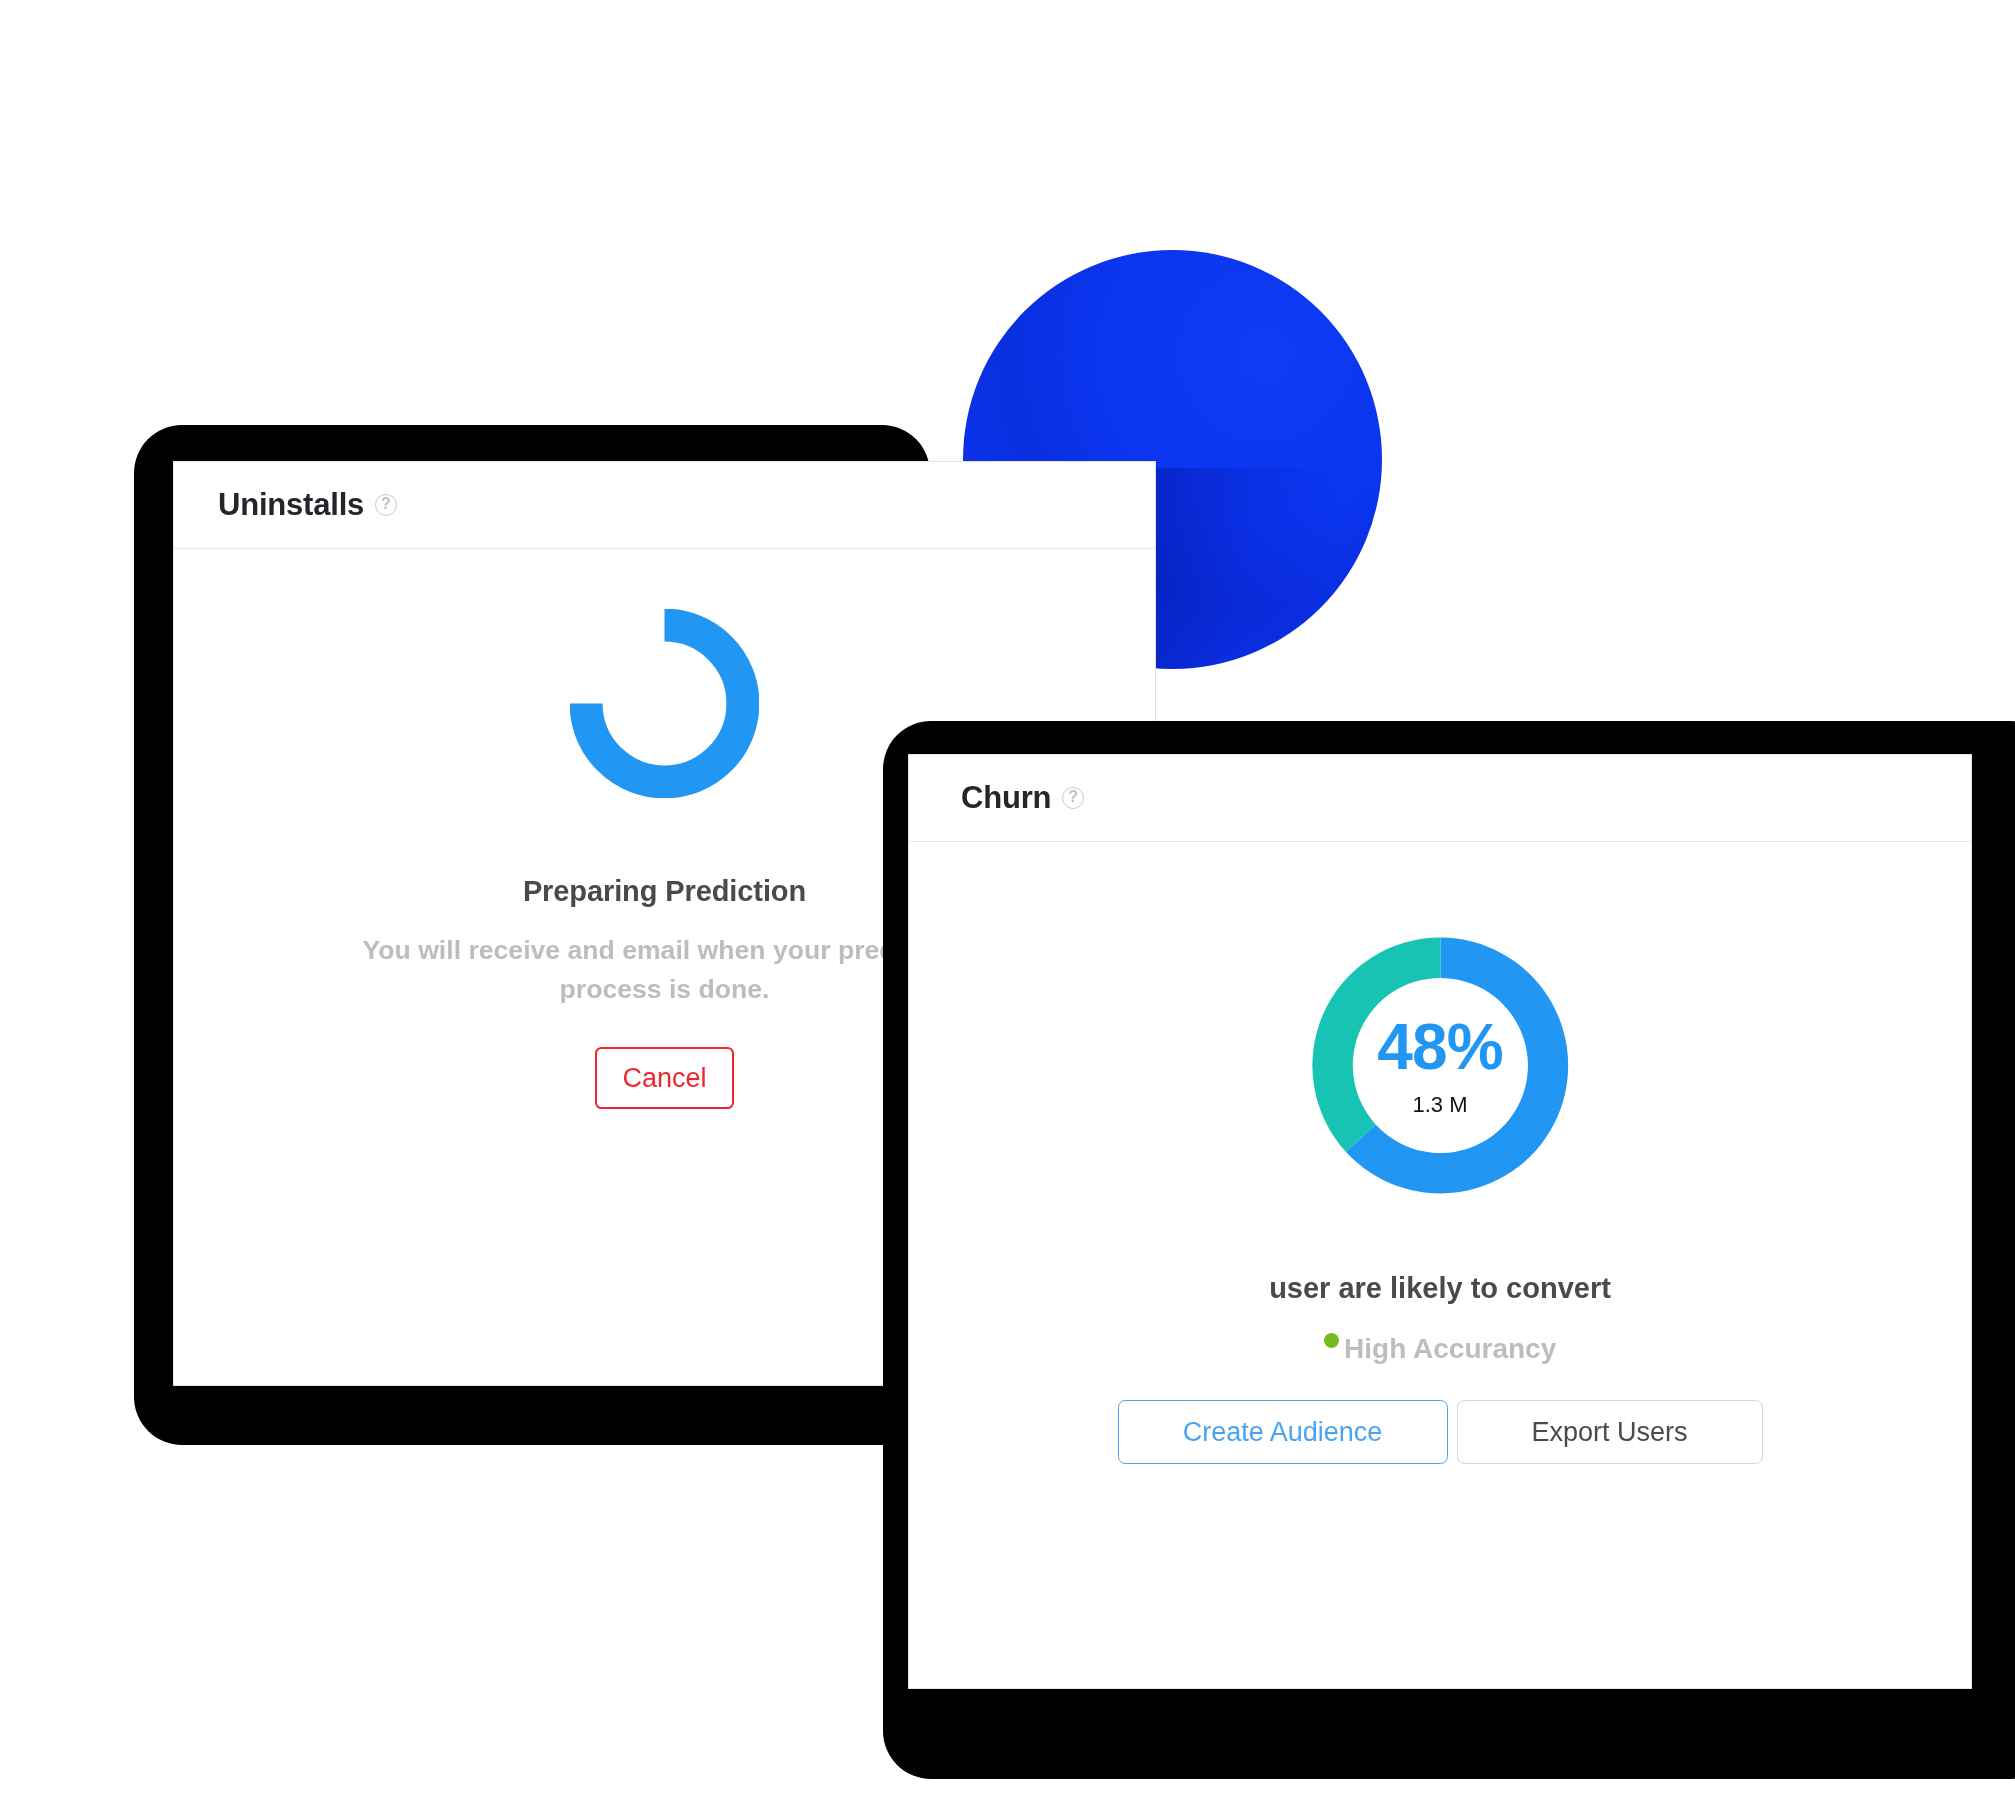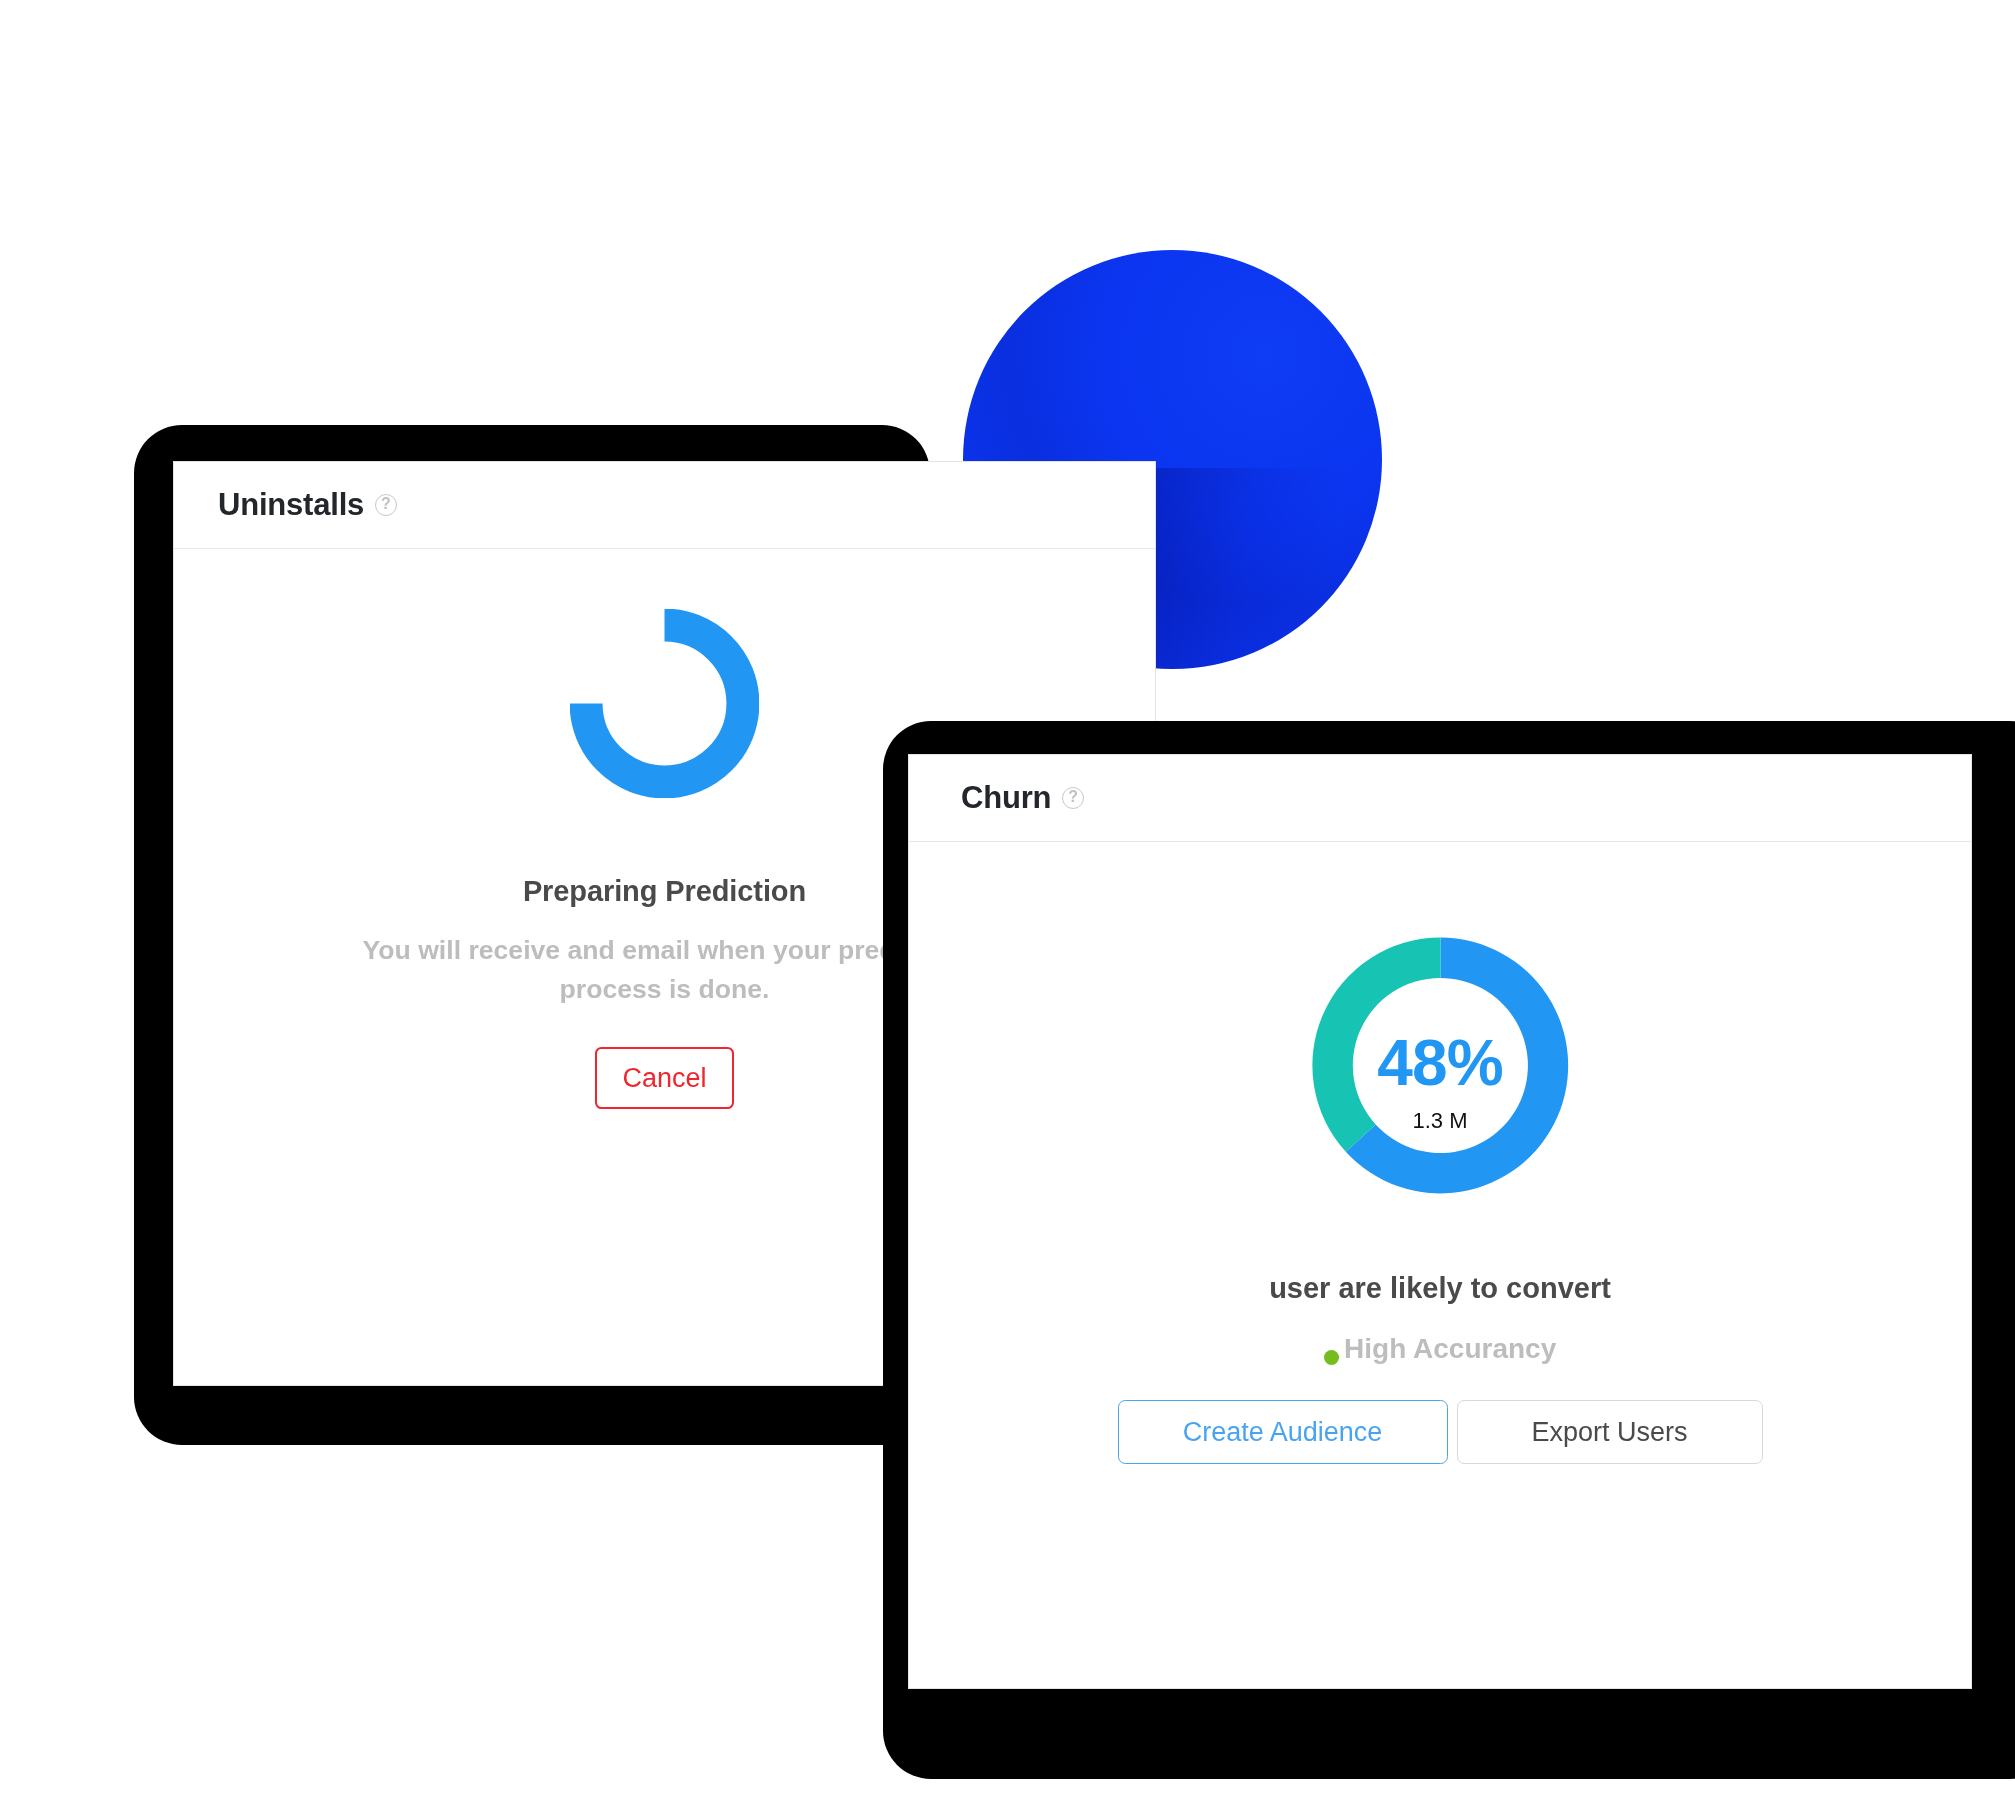--- a/index.html
+++ b/index.html
@@ -87,31 +87,31 @@
     box-shadow:-8.9px -5.6px 17px rgba(0,0,0,.10);
   }
   .card-churn .card-head{padding-left:52px;}
   .card-churn .body{
     height:848px;display:flex;flex-direction:column;align-items:center;
     justify-content:flex-start;padding-top:48px;box-sizing:border-box;
   }
   .donut-wrap{position:relative;width:351px;height:351px;}
   .donut-wrap svg{display:block;}
   .donut-center{
-    position:absolute;left:0;top:16px;width:351px;height:351px;
+    position:absolute;left:0;top:0;width:351px;height:351px;
     display:flex;flex-direction:column;align-items:center;justify-content:center;
   }
   .donut-pct{font-size:64px;font-weight:700;color:#2196f3;line-height:1;letter-spacing:-0.8px;}
   .donut-count{font-size:22px;font-weight:400;color:#111;line-height:1;margin-top:15.3px;}
 
   .convert-line{
     margin-top:31px;font-size:29px;font-weight:700;color:#4a4a4a;white-space:nowrap;
   }
   .acc-line{
-    margin-top:28px;display:flex;align-items:flex-end;gap:5px;
+    margin-top:28px;display:flex;align-items:flex-start;gap:5px;
   }
   .acc-dot{width:15.3px;height:15.3px;border-radius:50%;background:#76bc21;display:block;}
   .acc-text{font-size:28px;font-weight:700;color:#bdbdbd;white-space:nowrap;}
 
   .btn-row{margin-top:35px;display:flex;gap:9px;}
   .btn{
     height:64px;border-radius:7.3px;background:#fff;font-family:inherit;font-size:27px;
     display:flex;align-items:center;justify-content:center;cursor:pointer;box-sizing:border-box;
     white-space:nowrap;
   }

